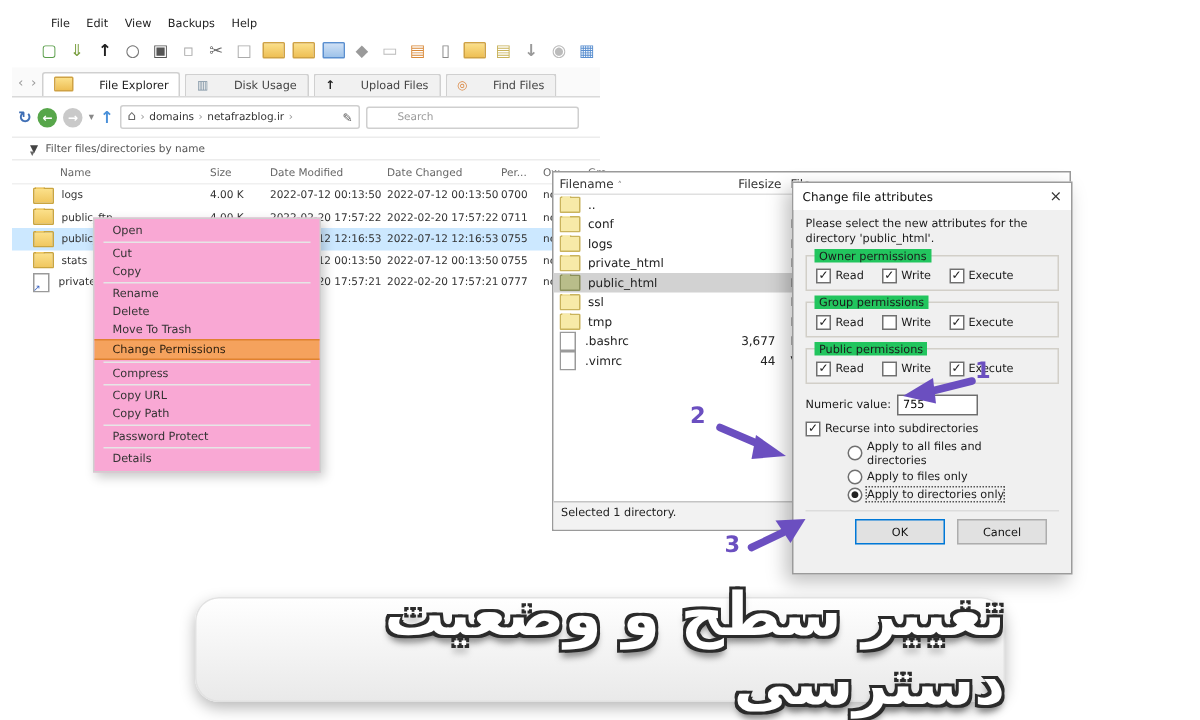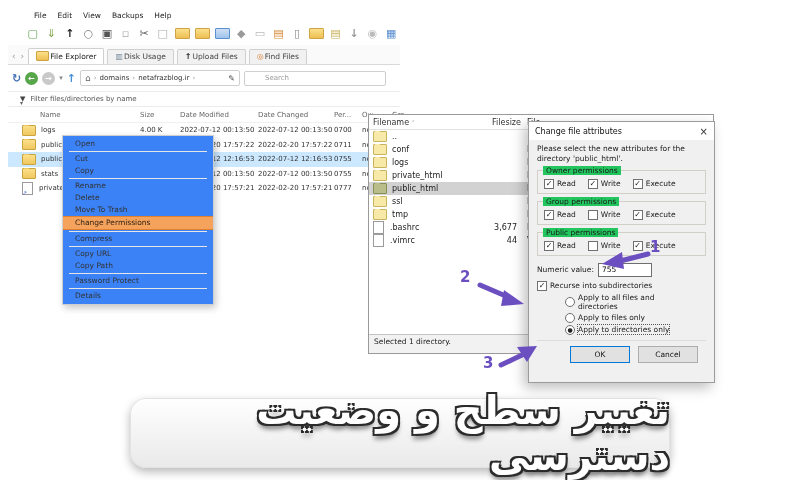--- a/index.html
+++ b/index.html
@@ -9,21 +9,21 @@
   
   .fm{position:absolute;left:8px;top:8px;width:392px;height:302px;background:#fff;font-size:7px;z-index:1}
   .fm-menubar{display:flex;gap:11px;padding:3px 4px 2px 26px;font-size:7.5px;color:#222}
   .fm-menubar span{cursor:default}
   .fm-toolbar{display:flex;gap:5px;align-items:center;padding:2px 2px 3px 18px;height:18px}
   .tb-ic{width:15px;height:15px;display:flex;align-items:center;justify-content:center;font-size:11px;line-height:1}
   .tb-folder{width:13px;height:9px;background:linear-gradient(#fbe08a,#eebf55);border:1px solid #cfa244;border-radius:1px}
   .tb-folder.blue{background:linear-gradient(#cfe0f5,#9ec3ea);border-color:#5a8fd0}
   .fm-tabs{display:flex;align-items:flex-end;gap:3px;background:#fafafa;border-bottom:1px solid #d9d9d9;padding:2px 2px 0 3px;height:17px;font-size:7.5px}
   .tab-scroll{color:#9a9a9a;font-size:9px;padding:0 1px;align-self:center}
-  .fm-tab{display:flex;align-items:center;gap:1px;border:1px solid #d0d0d0;border-bottom:none;background:#f1f1f1;
+  .fm-tab{display:flex;align-items:center;gap:17px;border:1px solid #d0d0d0;border-bottom:none;background:#f1f1f1;
           padding:2px 7px 3px;border-radius:2px 2px 0 0;color:#444;white-space:nowrap}
   .fm-tab.active{background:#fff;color:#222}
   .tab-ic{font-size:8px;line-height:1}
   .mini-folder{width:11px;height:8px;background:linear-gradient(#fbe08a,#eebf55);border:1px solid #cfa244;border-radius:1px}
   .fm-nav{display:flex;align-items:center;gap:4px;padding:3px 4px;height:20px}
   .nav-round{width:13px;height:13px;border-radius:50%;display:flex;align-items:center;justify-content:center;
              color:#fff;font-size:8px;font-weight:bold}
   .nav-back{background:#57a64a}
   .nav-fwd{background:#c9c9c9}
   .nav-refresh{color:#3f6fb5;font-size:11px;font-weight:bold}
@@ -53,21 +53,21 @@
   .fi::before{content:"";position:absolute;top:-3px;left:0;width:5px;height:2px;background:#f0c75f;
       border:1px solid #caa53f;border-bottom:none;border-radius:1px 1px 0 0}
   .fi.ws-f{background:#f7eaa8;border-color:#c9b35c}
   .fi.ws-f::before{background:#f7eaa8;border-color:#c9b35c}
   .fi.sel-f{background:#b9bd8a;border-color:#8a8f5a}
   .fi.sel-f::before{background:#b9bd8a;border-color:#8a8f5a}
   .doc{width:9px;height:11px;background:#fff;border:1px solid #9a9a9a;margin-right:6px;flex:none;position:relative}
   .doc.link::after{content:"↗";position:absolute;bottom:-2px;left:-1px;font-size:6px;color:#3a62c0}
 
   
-  .ctx{position:absolute;left:62px;top:135px;width:150px;background:#3b82f6;border:1px solid #cfcfcf;
+  .ctx{position:absolute;left:62px;top:145px;width:150px;background:#f9a8d4;border:1px solid #cfcfcf;
        box-shadow:2px 3px 7px rgba(0,0,0,.22);padding:2px 0;font-size:7.5px;z-index:5}
   .ctx-item{padding:2px 12px;line-height:8px;color:#333}
   .ctx-item.hl{background:#f5a25d;border-top:1px solid #e0812f;border-bottom:1px solid #e0812f;color:#2f2212}
   .ctx-div{height:1px;background:#e6e6e6;margin:1px 6px}
 
   
   .ws{position:absolute;left:368px;top:114px;width:344px;height:238px;background:#fff;border:1px solid #9a9a9a;
       font-size:8px;color:#222;z-index:2}
   .ws-head,.ws-row{display:grid;grid-template-columns:100px 48px 1fr;align-items:center}
   .ws-head{padding:3px 4px 2px;border-bottom:1px solid #e0e0e0;color:#333}

